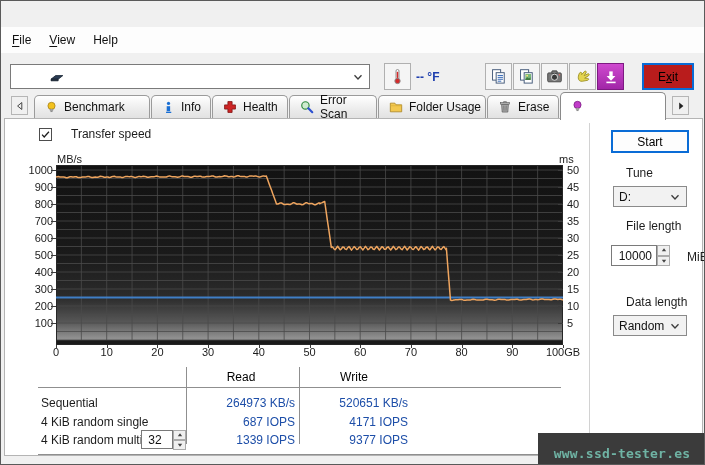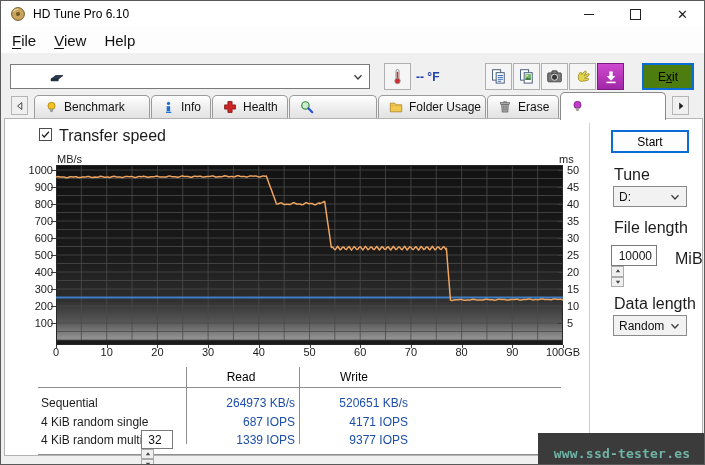--- a/index.html
+++ b/index.html
@@ -8,89 +8,70 @@
   
   .titlebar{position:absolute;left:0;top:0;width:100%;height:26px;background:#ffffff;}
   .app-icon{position:absolute;left:9px;top:5px;width:16px;height:16px;}
   .title-text{position:absolute;left:32px;top:6px;font-size:12px;color:#000;}
   .win-btn{position:absolute;top:0;width:47px;height:26px;display:flex;align-items:center;justify-content:center;}
   .glyph-min{width:10px;height:1px;background:#222;display:block;}
   .glyph-max{width:9px;height:9px;border:1px solid #222;display:block;}
   .glyph-close{font-size:13px;color:#222;line-height:1;}
   
   .menubar{position:absolute;left:0;top:26px;width:100%;height:26px;background:#fdfdfd;display:flex;align-items:center;padding-left:2px;box-sizing:border-box;}
-  .menu-item{font-size:15px;color:#111;padding:4px 9px;}
+  .menu-item{font-size:12px;color:#111;padding:4px 9px;}
   .menu-item u{text-underline-offset:2px;}
   
   .toolbar{position:absolute;left:0;top:52px;width:100%;height:38px;background:#f0f0f0;}
   .drive-combo{position:absolute;left:9px;top:11px;width:360px;height:25px;background:#fff;border:1px solid #7a7a7a;box-sizing:border-box;}
   .drive-combo .disk{position:absolute;left:38px;top:4px;}
   .combo-chev{position:absolute;right:4px;top:5px;width:14px;height:14px;}
   .tool-btn{position:absolute;top:10px;width:27px;height:27px;background:#f5f5f5;border:1px solid #b0b0b0;box-sizing:border-box;display:flex;align-items:center;justify-content:center;padding:0;}
   .temp-text{position:absolute;left:415px;top:17px;font-size:12px;font-weight:bold;color:#1f3fae;}
   .purple-btn{background:linear-gradient(180deg,#cf49cf,#a126a7);border:1px solid #7d1a82;}
-  .exit-btn{position:absolute;left:641px;top:10px;width:52px;height:27px;background:#4d7c0f;border:2px solid #0a6cd6;box-sizing:border-box;font-size:12px;color:#000;font-family:"Liberation Sans",sans-serif;}
+  .exit-btn{position:absolute;left:641px;top:10px;width:52px;height:27px;background:#b91c1c;border:2px solid #0a6cd6;box-sizing:border-box;font-size:12px;color:#000;font-family:"Liberation Sans",sans-serif;}
   
   .tabbar{position:absolute;left:0;top:90px;width:100%;height:27px;}
   .tab-scroll{position:absolute;width:17px;height:19px;top:5px;background:#f0f0f0;border:1px solid #b5b5b5;box-sizing:border-box;display:flex;align-items:center;justify-content:center;}
   .tab{position:absolute;box-sizing:border-box;display:flex;align-items:center;gap:6px;padding-left:10px;font-size:12px;color:#111;border:1px solid #9b9b9b;border-bottom:none;border-radius:5px 5px 0 0;background:linear-gradient(180deg,#ffffff,#ececec 60%,#e2e2e2);top:4px;height:23px;z-index:1;}
   .tab.active{top:1px;height:28px;background:#fff;border-color:#8a8a8a;z-index:3;font-weight:bold;}
   
   .content-pane{position:absolute;left:3px;top:117px;width:699px;height:338px;background:#ffffff;border:1px solid #b4b4b4;box-sizing:border-box;z-index:2;}
   .vsep{position:absolute;left:588px;top:122px;width:1px;height:329px;background:#d2d2d2;z-index:4;}
   .abs{position:absolute;z-index:4;}
-  .lbl{font-size:16px;color:#1c1c1c;}
+  .lbl{font-size:12px;color:#1c1c1c;margin-left:12px;}
   
   .checkbox{left:38px;top:127px;width:13px;height:13px;background:#fff;border:1px solid #4d4d4d;box-sizing:border-box;display:flex;align-items:center;justify-content:center;}
   
   #plot{position:absolute;left:55px;top:164px;z-index:3;}
   .tick-label{position:absolute;font-size:11px;color:#1c1c1c;z-index:4;}
   .tick-mark{position:absolute;background:#3c3c3c;z-index:4;}
   
   .start-btn{position:absolute;left:610px;top:129px;width:78px;height:23px;background:#fdfdfd;border:2px solid #0a6cd6;box-sizing:border-box;font-size:12px;color:#000;z-index:4;font-family:"Liberation Sans",sans-serif;}
   .combo{position:absolute;width:74px;height:21px;background:#f2f2f2;border:1px solid #8a8a8a;box-sizing:border-box;font-size:12px;color:#111;display:flex;align-items:center;padding-left:5px;z-index:4;}
   .combo .combo-chev{top:3px;}
-  .spin-wrap{position:absolute;z-index:4;display:flex;flex-direction:column;}
+  .spin-wrap{position:absolute;z-index:4;display:flex;}
   .spin-num{width:33px;height:21px;background:#fff;border:1px solid #7a7a7a;box-sizing:border-box;font-size:12px;display:flex;align-items:center;justify-content:flex-end;padding-right:4px;color:#111;}
   .spin-btns{width:13px;height:21px;display:flex;flex-direction:column;}
   .spin-btn{flex:1;background:#f0f0f0;border:1px solid #ababab;box-sizing:border-box;display:flex;align-items:center;justify-content:center;}
   
   .hline{position:absolute;height:1px;background:#8f8f8f;z-index:4;}
   .vline{position:absolute;width:1px;background:#8f8f8f;z-index:4;}
   .res-hdr{position:absolute;font-size:12px;color:#000000;text-align:center;z-index:4;}
   .res-label{position:absolute;font-size:12px;color:#1c1c1c;z-index:4;}
   .res-val{position:absolute;font-size:12px;font-weight:normal;text-align:right;z-index:4;}
   
   .watermark{position:absolute;left:537px;top:432px;width:168px;height:40px;display:flex;align-items:center;justify-content:center;font-family:"DejaVu Sans Mono",monospace;font-weight:bold;font-size:13px;letter-spacing:0.2px;z-index:9;}
 </style>
 </head>
 <body>
 
 <div id="root">
 
   
-  <div class="titlebar">
-    <span class="app-icon" id="app-icon">
-        <svg viewBox="0 0 16 16" width="16" height="16" style="display:block">
-          <circle cx="8" cy="8" r="6.4" fill="#caa35c" stroke="#6f5a26" stroke-width="1"></circle>
-          <circle cx="8" cy="8" r="2.1" fill="#6f5a26"></circle>
-          <path d="M3.5 5.5a5.5 5.5 0 0 1 5-2.5" fill="none" stroke="#f2e0b0" stroke-width="1.2"></path>
-        </svg>
-      </span>
-    <span class="title-text">HD Tune Pro 6.10</span>
-    <div class="win-btn" style="left:564px">
-        <span class="glyph-min"></span>
-      </div>
-    <div class="win-btn" style="left:611px">
-        <span class="glyph-max"></span>
-      </div>
-    <div class="win-btn" style="left:658px">
-        <span class="glyph-close">✕</span>
-      </div>
-  </div>
 
   
   <div class="menubar" id="menubar">
       <span class="menu-item"><u>F</u>ile</span>
       <span class="menu-item"><u>V</u>iew</span>
       <span class="menu-item">Help</span>
     </div>
 
   
   <div class="toolbar">
@@ -199,20 +180,21 @@
             </svg>
           </span>
           <span>Health</span>
         </div><div class="tab" style="left: 288px; width: 88px;">
           <span>
             <svg viewBox="0 0 16 16" width="14" height="14" style="display:block">
               <circle cx="6.2" cy="6.2" r="4.2" fill="#cfeccf" stroke="#2f8a3f" stroke-width="1.3"></circle>
               <line x1="9.5" y1="9.5" x2="14" y2="14" stroke="#2b4fd0" stroke-width="2.4" stroke-linecap="round"></line>
             </svg>
           </span>
+          <span>Error Scan</span>
         </div><div class="tab" style="left: 377px; width: 108px;">
           <span>
             <svg viewBox="0 0 16 16" width="14" height="14" style="display:block">
               <path d="M1.5 3.6h5.2l1.3 1.9h6.5v8h-13z" fill="#f3c84f" stroke="#a8821e" stroke-width="0.9"></path>
               <path d="M1.5 6.6h13" stroke="#d9ad38" stroke-width="0.8"></path>
             </svg>
           </span>
           <span>Folder Usage</span>
         </div><div class="tab" style="left: 486px; width: 72px;">
           <span>

